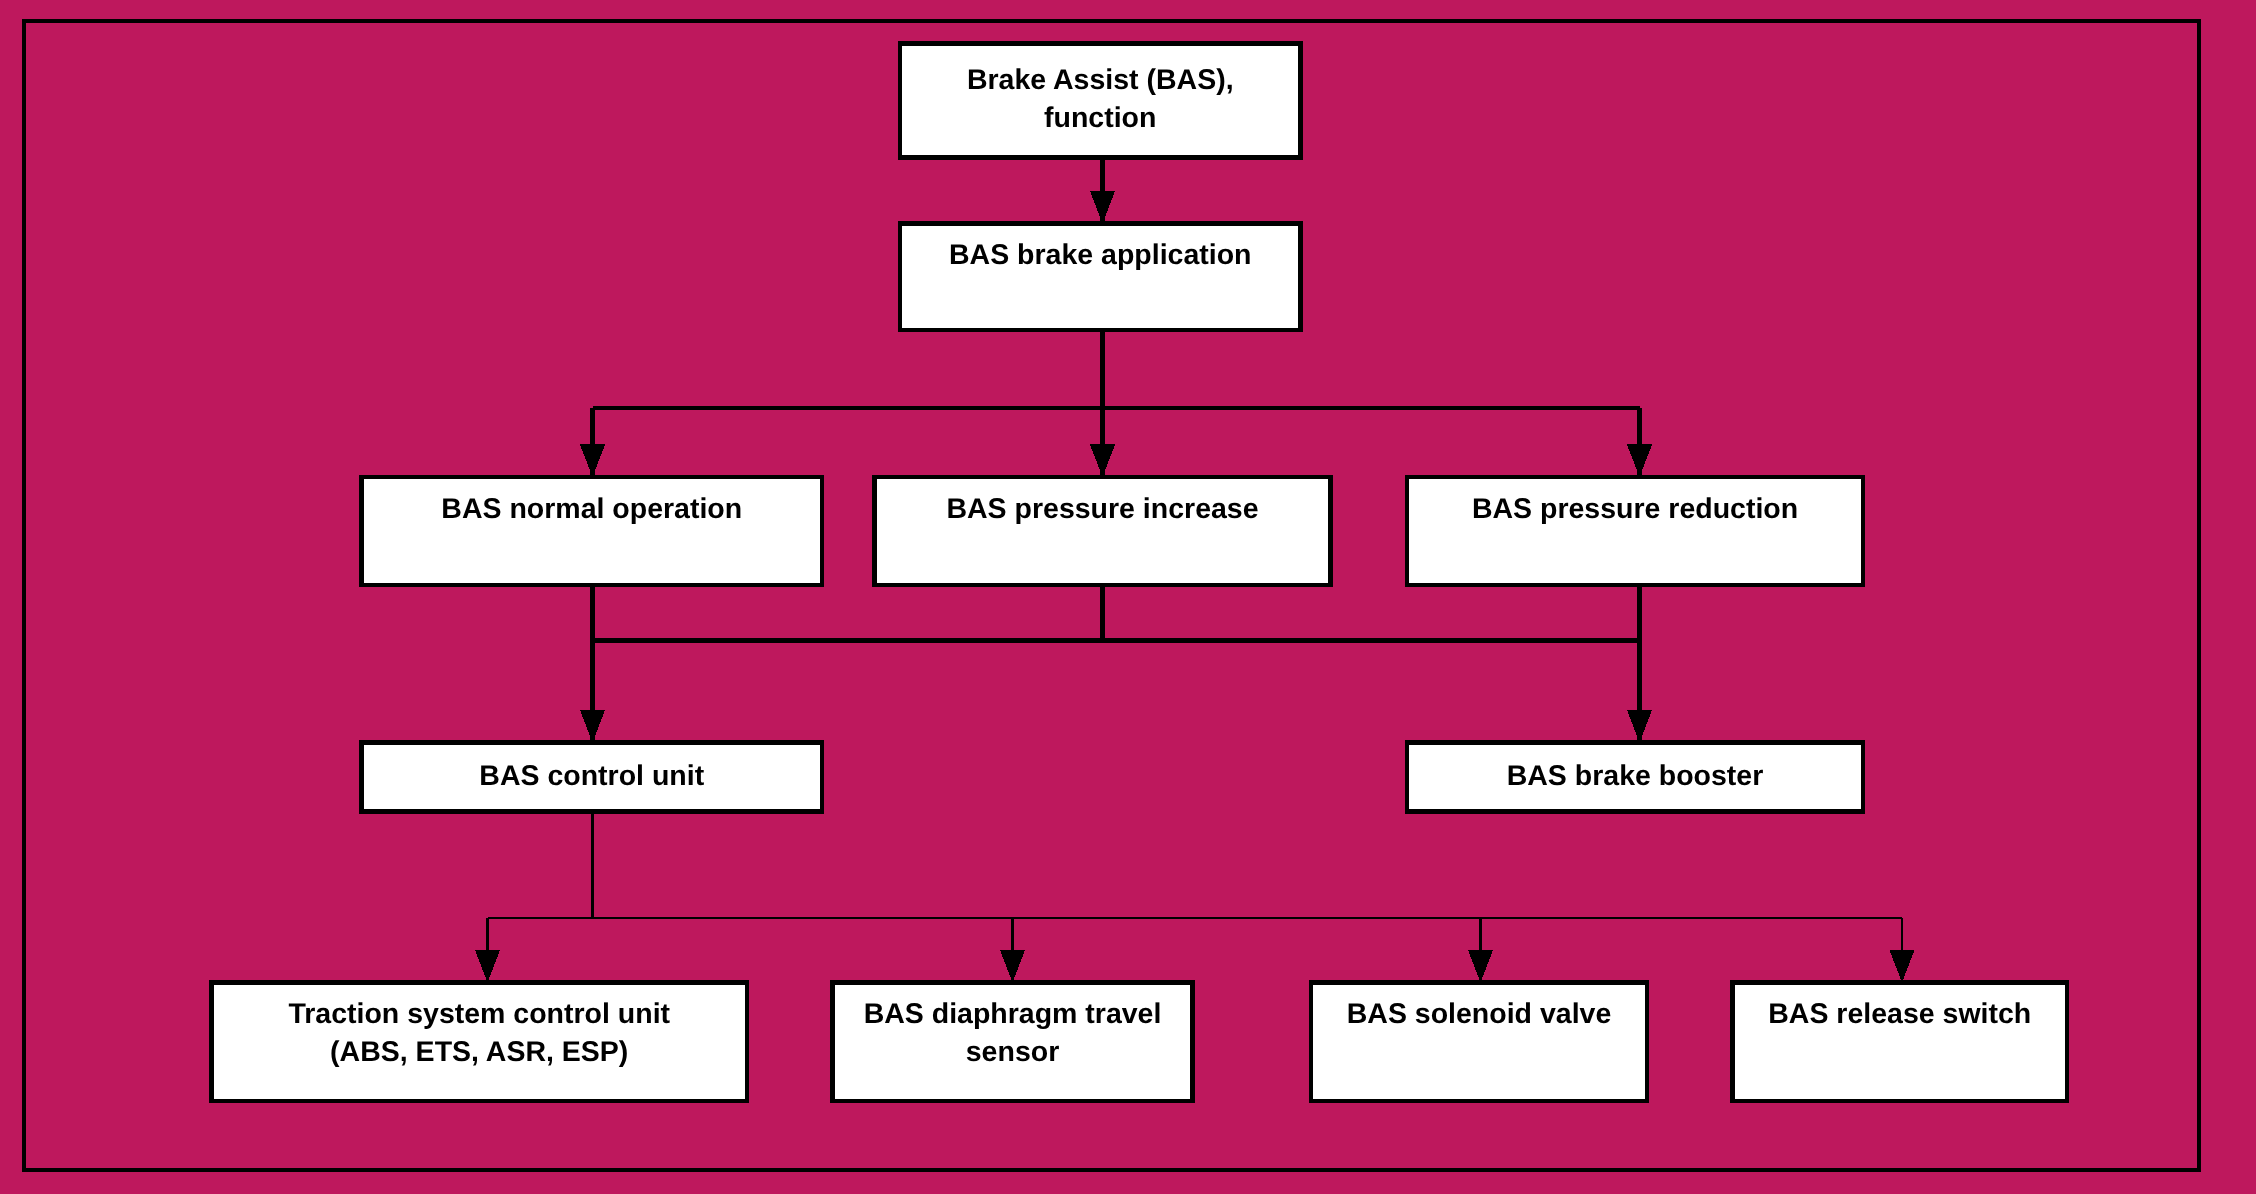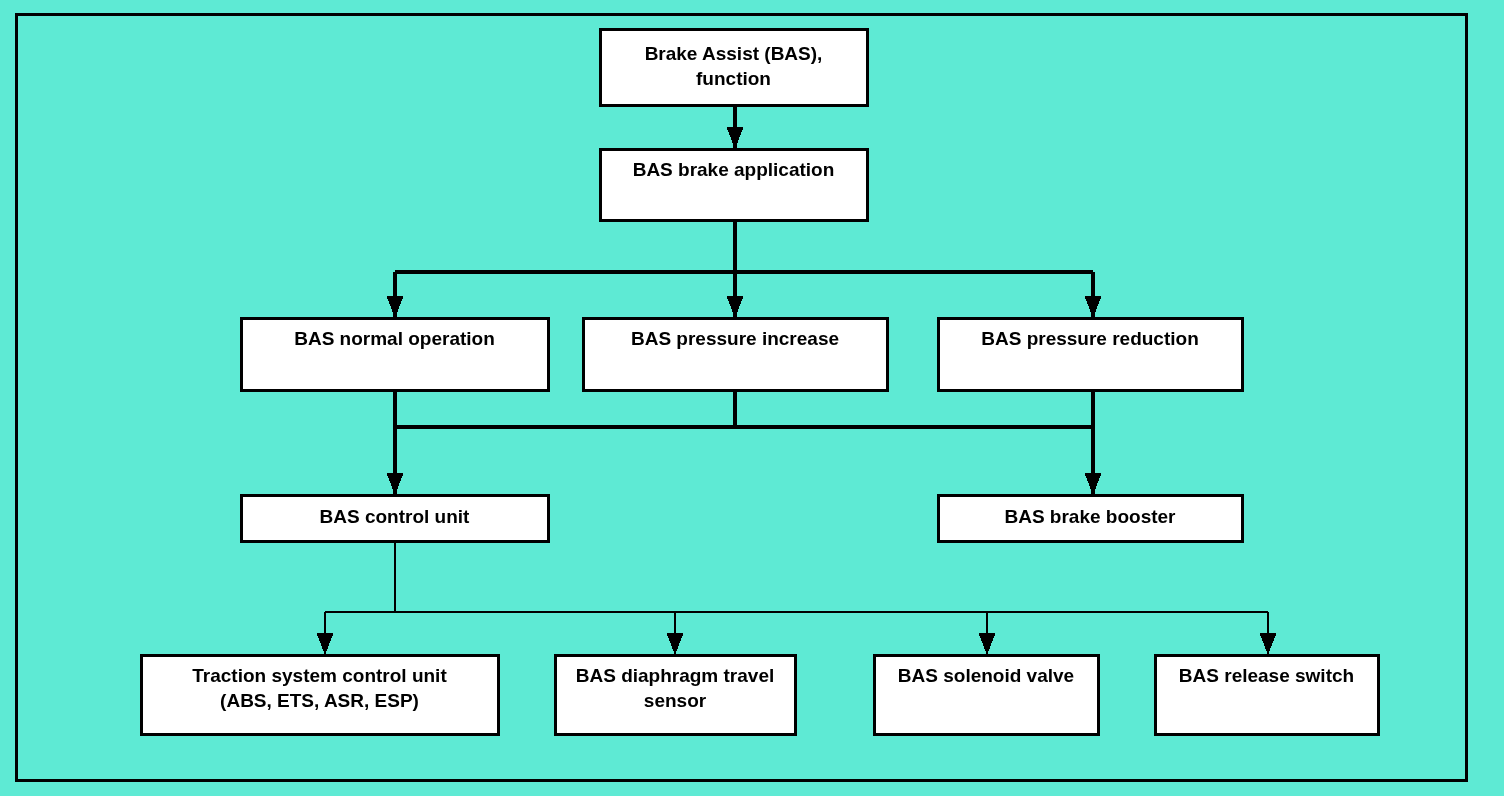--- a/index.html
+++ b/index.html
@@ -10,21 +10,21 @@
   body {
     width: 1504px;
     height: 796px;
     font-family: "Liberation Sans", sans-serif;
     overflow: hidden;
   }
   #diagram-root {
     position: relative;
     width: 1504px;
     height: 796px;
-    background: #5eead4;
+    background: #be185d;
   }
   svg#flowchart {
     position: absolute;
     top: 0;
     left: 0;
     width: 1504px;
     height: 796px;
     display: block;
     shape-rendering: crispEdges;
   }

